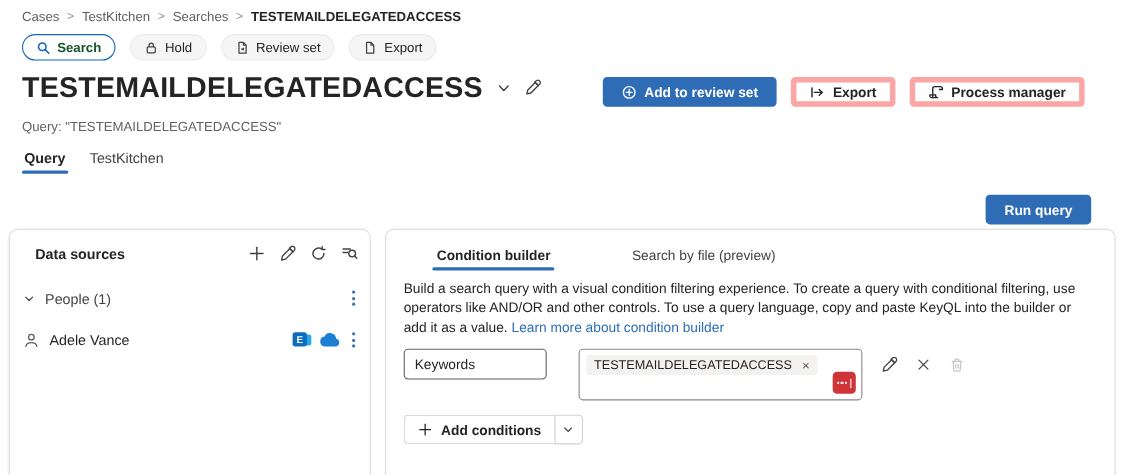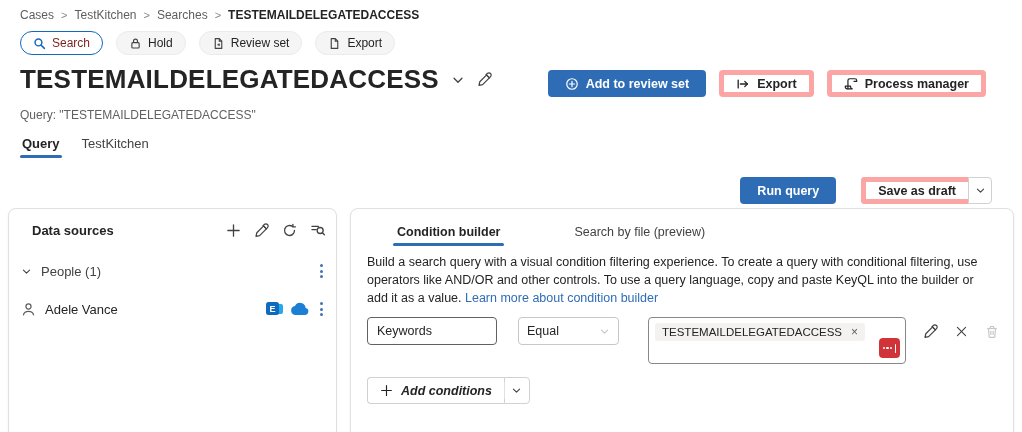--- a/index.html
+++ b/index.html
@@ -18,21 +18,21 @@
   .breadcrumb .current { color:#242424; font-weight:bold; }
 
   
   .pills { left:20px; top:31px; display:flex; align-items:center; gap:13px; }
   .pill {
     display:flex; align-items:center; gap:6px; height:24px; padding:0 12px;
     border-radius:12px; font-size:12px; background:#f5f5f5; color:#242424;
     border:1px solid #ebebeb; cursor:pointer; white-space:nowrap;
   }
   .pill.active {
-    background:#fff; border:1.5px solid #1269bd; color:#7f1d1d; font-weight:normal;
+    background:#fff; border:1.5px solid #1269bd; color:#14532d; font-weight:bold;
   }
   .pill svg { flex:0 0 auto; }
 
   
   .title-row { left:20px; top:64px; display:flex; align-items:center; gap:12px; }
   .page-title { font-size:26px; font-weight:600; letter-spacing:.2px; color:#242424; }
   .title-icon { color:#424242; cursor:pointer; display:flex; align-items:center; }
 
   .top-actions { right:36px; top:70px; display:flex; gap:13px; }
   .btn {
@@ -120,21 +120,21 @@
   .tag .tag-x { color:#605e5c; font-size:12px; cursor:pointer; line-height:1; }
   .red-badge {
     position:absolute; right:5px; bottom:5px; width:21px; height:20px; border-radius:4px;
     background:#d13438; display:flex; align-items:center; justify-content:center; gap:1px; cursor:pointer;
   }
   .red-badge i { width:2.5px; height:2.5px; border-radius:50%; background:#fff; display:block; }
   .red-badge .bar { width:1.5px; height:9px; border-radius:1px; background:#fff; margin-left:1.5px; }
   .cond-actions { display:flex; align-items:center; gap:17px; margin-left:17px; margin-top:7px; }
   .cond-actions .disabled { color:#c8c6c4; cursor:default; }
 
-  .add-cond { position:absolute; left:16px; top:168px; display:flex;font-style:italic; }
+  .add-cond { position:absolute; left:16px; top:168px; display:flex; }
   .add-cond .main {
     display:flex; align-items:center; gap:8px; height:27px; padding:0 12px;
     border:1px solid #d1d1d1; border-right:none; border-radius:4px 0 0 4px; background:#fff;
     font-size:12.5px; font-weight:bold; cursor:pointer;
   }
   .add-cond .chev {
     width:26px; height:27px; display:flex; align-items:center; justify-content:center;
     border:1px solid #d1d1d1; border-radius:0 4px 4px 0; background:#fff; cursor:pointer; color:#424242;
     position:relative;
   }
@@ -242,28 +242,20 @@
 
 <div class="abs query-subtitle">Query: "TESTEMAILDELEGATEDACCESS"</div>
 
 <div class="abs page-tabs">
   <div class="ptab active">Query</div>
   <div class="ptab">TestKitchen</div>
 </div>
 
 <div class="abs run-row">
   <div class="btn primary">Run query</div>
-  <div class="split">
-    <div class="btn main">Save as draft</div>
-    <div class="chev">
-      <svg width="11" height="11" viewBox="0 0 16 16" fill="none" stroke="#424242" stroke-width="1.6">
-          <polyline points="3.5,6 8,10.5 12.5,6" stroke-linecap="round" stroke-linejoin="round"></polyline>
-        </svg>
-    </div>
-  </div>
 </div>
 
 <div class="abs card left">
   <div class="ds-header">
     <span class="ds-title">Data sources</span>
     <span class="ds-tools">
       <span class="icon-btn">
         <svg width="15" height="15" viewBox="0 0 16 16" fill="none" stroke="#424242" stroke-width="1.4">
             <line x1="8" y1="2" x2="8" y2="14" stroke-linecap="round"></line>
             <line x1="2" y1="8" x2="14" y2="8" stroke-linecap="round"></line>
@@ -338,28 +330,20 @@
     <div class="cb-tab active">Condition builder</div>
     <div class="cb-tab">Search by file (preview)</div>
   </div>
 
   <div class="cb-desc">
     <span>Build a search query with a visual condition filtering experience. To create a query with conditional filtering, use operators like AND/OR and other controls. To use a query language, copy and paste KeyQL into the builder or add it as a value. </span><a>Learn more about condition builder</a>
   </div>
 
   <div class="cond-row">
     <div class="field-box">Keywords</div>
-    <div class="op-box">
-      <span>Equal</span>
-      <span class="chevlight">
-        <svg width="11" height="11" viewBox="0 0 16 16" fill="none" stroke="#c8c6c4" stroke-width="1.6">
-            <polyline points="3.5,6 8,10.5 12.5,6" stroke-linecap="round" stroke-linejoin="round"></polyline>
-          </svg>
-      </span>
-    </div>
     <div class="value-box">
       <span class="tag">
         <span>TESTEMAILDELEGATEDACCESS</span>
         <span class="tag-x">×</span>
       </span>
       <span class="red-badge">
           <i></i>
           <i></i>
           <i></i>
           <span class="bar"></span>

